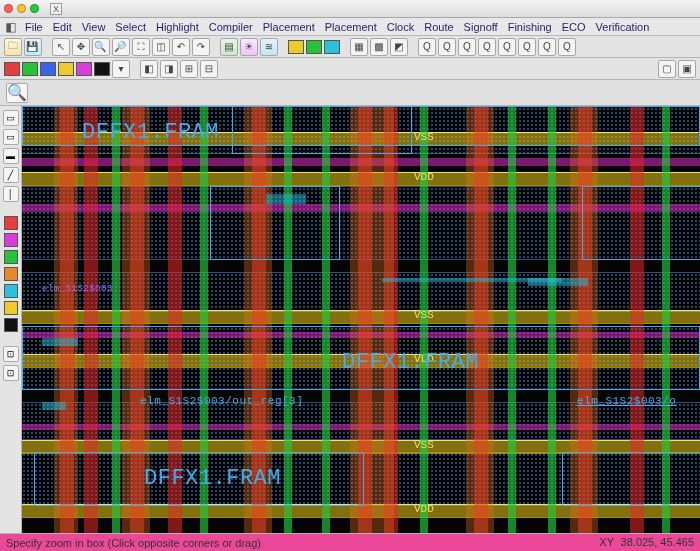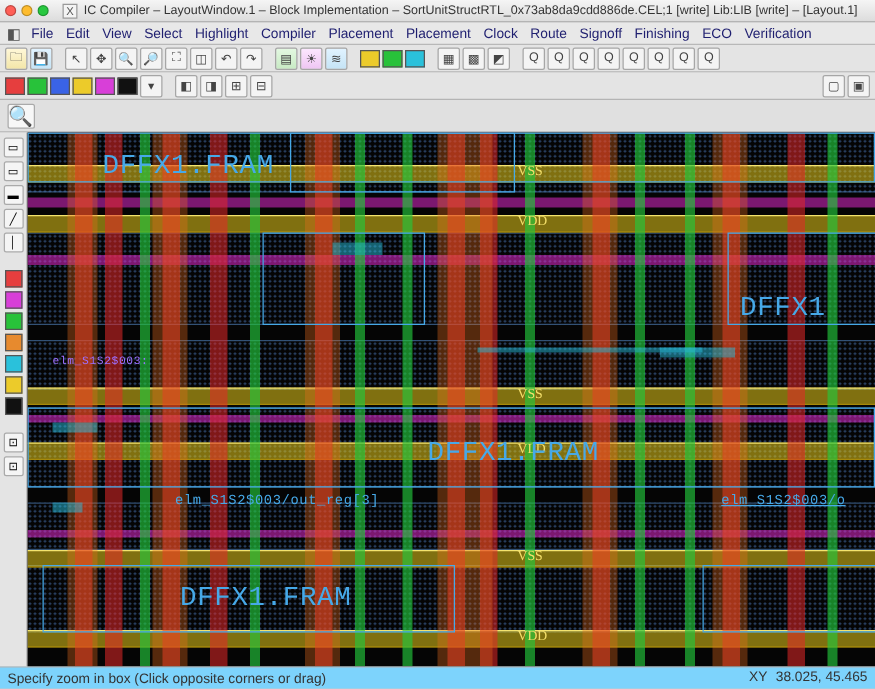--- a/index.html
+++ b/index.html
@@ -53,40 +53,39 @@
 .metal-grn { background:rgba(35,200,60,0.65);}
 .metal-cyn { background:rgba(40,190,220,0.5);}
 
 .std-row { background: repeating-linear-gradient(90deg, rgba(50,90,140,.5) 0 1px, rgba(10,20,40,.5) 1px 3px); border-top:1px solid rgba(80,130,190,.6); border-bottom:1px solid rgba(80,130,190,.6);}
 .std-row.dots { background-image: radial-gradient(rgba(70,110,170,.6) 1px, transparent 1px); background-size:4px 4px;}
 
 .cell { border:1px solid #46a9e8;}
 .cell-label { color:#46a9e8; font-size:11px; letter-spacing:.5px; white-space:nowrap; font-family: "Courier New", monospace;}
 .cell-label.big { font-size:22px; font-weight:400; color:#46a9e8; }
 .cell-label.sm { font-size:9px; color:#9e6fff;}
-.rail-label { color:#f3df6a; font-size:11px; font-family:Liberation Serif, serif;}
+.rail-label { color:#f3df6a; font-size:11px; font-family:Liberation Mono, monospace;}
 .thick-h { height:14px;}
 .med-v { width:8px;}
 .thick-v { width:14px;}
 
 
-.status { height:18px; background:#7dd3fc; border-top:1px solid #b4b4b4; display:flex; align-items:center; font-size:11px; color:#333; padding:0 6px; justify-content:space-between;}
+.status { height:18px; background:#ec4899; border-top:1px solid #b4b4b4; display:flex; align-items:center; font-size:11px; color:#333; padding:0 6px; justify-content:space-between;}
 .status .coord { font-family:"Courier New",monospace;}
 </style>
 </head>
 <body>
 
 <div class="titlebar">
   <div class="traffic">
     <div class="dot r"></div>
     <div class="dot y"></div>
     <div class="dot g"></div>
   </div>
   <span style="font-size:9px;border:1px solid #999;padding:0 2px;background:#f4f4f4;">X</span>
-  <span class="t-title">IC Compiler – LayoutWindow.1 – Block Implementation – SortUnitStructRTL_0x73ab8da9cdd886de.CEL;1 [write]    Lib:LIB [write] – [Layout.1]</span>
 </div>
 
 <div class="menubar">
   <div class="apple">◧</div>
   <span class="mi">File</span>
   <span class="mi">Edit</span>
   <span class="mi">View</span>
   <span class="mi">Select</span>
   <span class="mi">Highlight</span>
   <span class="mi">Compiler</span>
@@ -252,21 +251,20 @@
     <div class="cell" style="left:540px;top:346px;width:140px;height:54px;"></div>
 
     <span class="rail-label" style="left:392px;top:25px;">VSS</span>
     <span class="rail-label" style="left:392px;top:65px;">VDD</span>
     <span class="rail-label" style="left:392px;top:203px;">VSS</span>
     <span class="rail-label" style="left:392px;top:247px;">VLD</span>
     <span class="rail-label" style="left:392px;top:333px;">VSS</span>
     <span class="rail-label" style="left:392px;top:397px;">VDD</span>
 
     <span class="cell-label big" style="left:60px;top:14px;">DFFX1.FRAM</span>
-    <span class="cell-label big" style="left:570px;top:128px;">DFFX1</span>
     <span class="cell-label big" style="left:320px;top:244px;">DFFX1.FRAM</span>
     <span class="cell-label big" style="left:122px;top:360px;">DFFX1.FRAM</span>
 
     <span class="cell-label" style="left:118px;top:289px;">elm_S1S2$003/out_reg[3]</span>
     <span class="cell-label" style="left:555px;top:289px;text-decoration:underline;">elm_S1S2$003/o</span>
     <span class="cell-label sm" style="left:20px;top:178px;">elm_S1S2$003:</span>
   </div>
 </div>
 
 <div class="status">

